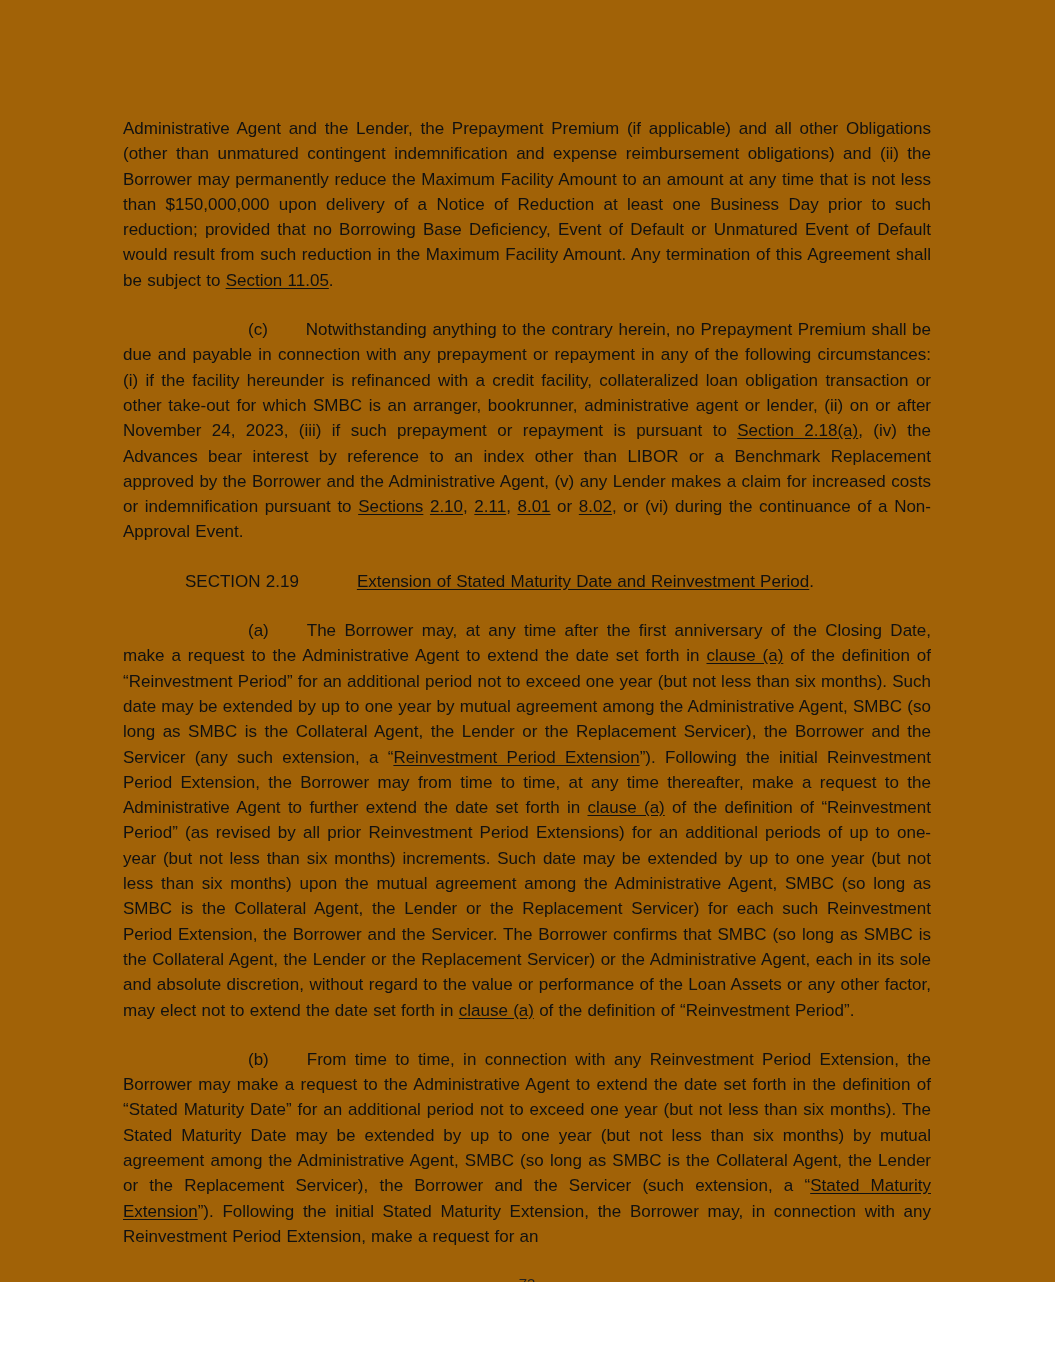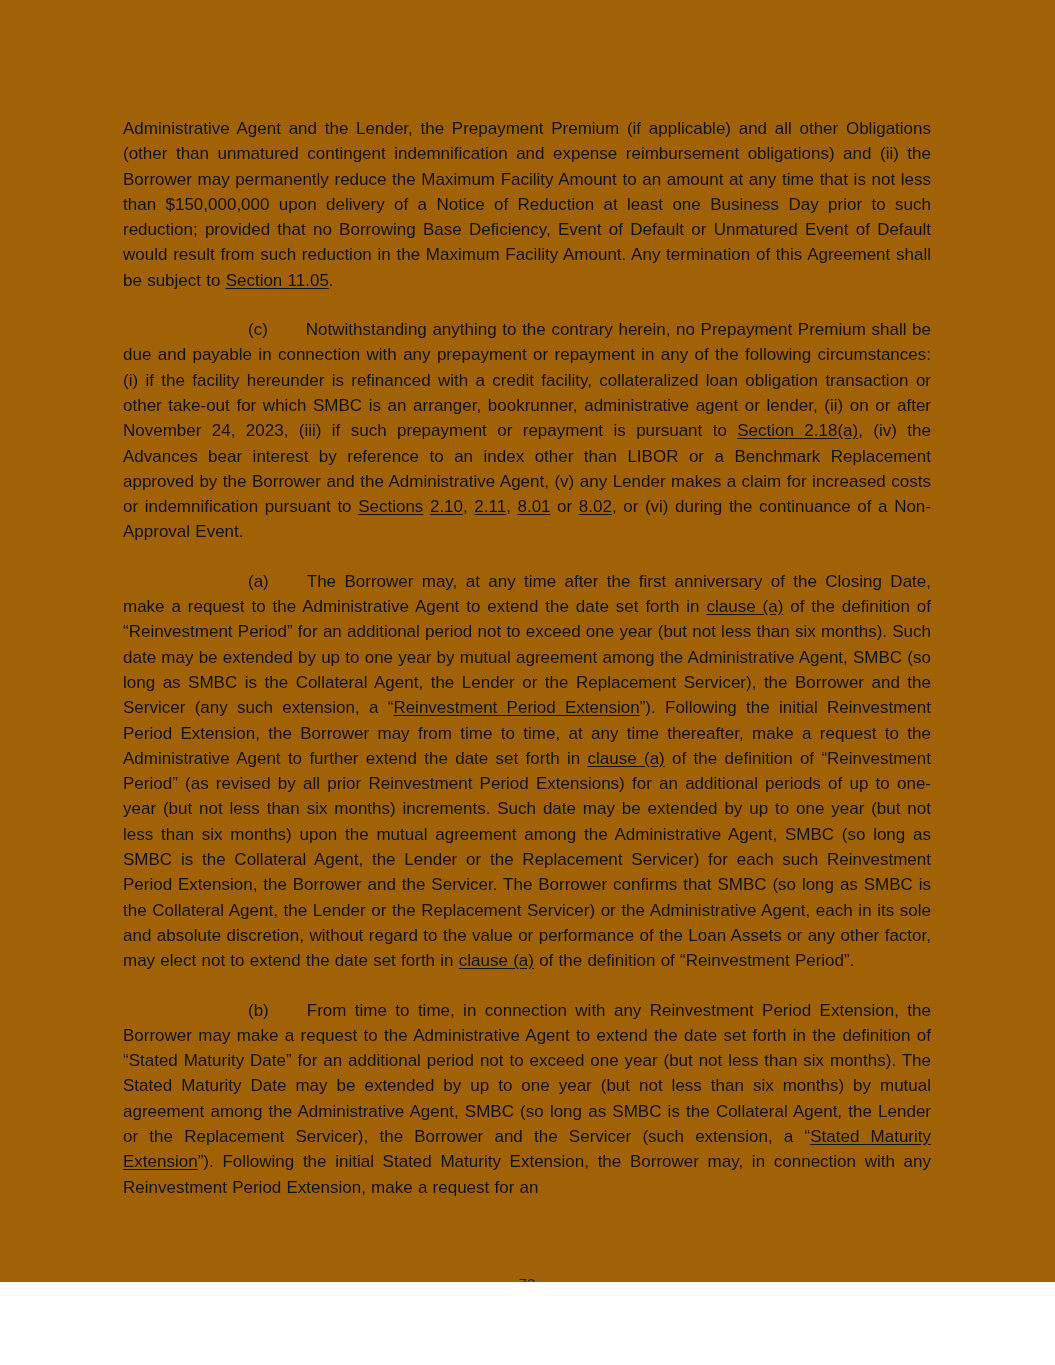--- a/index.html
+++ b/index.html
@@ -48,20 +48,21 @@
   .footer .doc-id { position: absolute; left: 0; top: 0; margin-top: 42px; }
   .footer .page-num { position: absolute; left: 50%; transform: translateX(-50%); top: 8px; }
 </style>
 </head>
 <body>
 
 <div class="page">
   <div class="content">
     <p class="para"><span>Administrative Agent and the Lender, the Prepayment Premium (if applicable) and all other Obligations (other than unmatured contingent indemnification and expense reimbursement obligations) and (ii) the Borrower may permanently reduce the Maximum Facility Amount to an amount at any time that is not less than $150,000,000 upon delivery of a Notice of Reduction at least one Business Day prior to such reduction; provided that no Borrowing Base Deficiency, Event of Default or Unmatured Event of Default would result from such reduction in the Maximum Facility Amount.  Any termination of this Agreement shall be subject to </span><span class="u">Section 11.05</span><span>.</span></p>
     <p class="para indent"><span>(c)</span><span class="tab"></span><span>Notwithstanding anything to the contrary herein, no Prepayment Premium shall be due and payable in connection with any prepayment or repayment in any of the following circumstances:  (i) if the facility hereunder is refinanced with a credit facility, collateralized loan obligation transaction or other take-out for which SMBC is an arranger, bookrunner, administrative agent or lender, (ii) on or after November 24, 2023, (iii) if such prepayment or repayment is pursuant to </span><span class="u">Section 2.18(a)</span><span>, (iv) the Advances bear interest by reference to an index other than LIBOR or a Benchmark Replacement approved by the Borrower and the Administrative Agent, (v) any Lender makes a claim for increased costs or indemnification pursuant to </span><span class="u">Sections</span><span> </span><span class="u">2.10</span><span>, </span><span class="u">2.11</span><span>, </span><span class="u">8.01</span><span> or </span><span class="u">8.02</span><span>, or (vi) during the continuance of a Non-Approval Event.</span></p>
+    <p class="para heading"><span>SECTION 2.19</span><span class="tab"></span><span class="u">Extension of Stated Maturity Date and Reinvestment Period</span><span>.</span></p>
     <p class="para indent"><span>(a)</span><span class="tab"></span><span>The Borrower may, at any time after the first anniversary of the Closing Date, make a request to the Administrative Agent to extend the date set forth in </span><span class="u">clause (a)</span><span> of the definition of “Reinvestment Period” for an additional period not to exceed one year (but not less than six months).  Such date may be extended by up to one year by mutual agreement among the Administrative Agent, SMBC (so long as SMBC is the Collateral Agent, the Lender or the Replacement Servicer), the Borrower and the Servicer (any such extension, a “</span><span class="u">Reinvestment Period Extension</span><span>”).  Following the initial Reinvestment Period Extension, the Borrower may from time to time, at any time thereafter, make a request to the Administrative Agent to further extend the date set forth in </span><span class="u">clause (a)</span><span> of the definition of “Reinvestment Period” (as revised by all prior Reinvestment Period Extensions) for an additional periods of up to one-year (but not less than six months) increments.  Such date may be extended by up to one year (but not less than six months) upon the mutual agreement among the Administrative Agent, SMBC (so long as SMBC is the Collateral Agent, the Lender or the Replacement Servicer) for each such Reinvestment Period Extension, the Borrower and the Servicer.  The Borrower confirms that SMBC (so long as SMBC is the Collateral Agent, the Lender or the Replacement Servicer) or the Administrative Agent, each in its sole and absolute discretion, without regard to the value or performance of the Loan Assets or any other factor, may elect not to extend the date set forth in </span><span class="u">clause (a)</span><span> of the definition of “Reinvestment Period”.</span></p>
     <p class="para indent"><span>(b)</span><span class="tab"></span><span>From time to time, in connection with any Reinvestment Period Extension, the Borrower may make a request to the Administrative Agent to extend the date set forth in the definition of “Stated Maturity Date” for an additional period not to exceed one year (but not less than six months).  The Stated Maturity Date may be extended by up to one year (but not less than six months) by mutual agreement among the Administrative Agent, SMBC (so long as SMBC is the Collateral Agent, the Lender or the Replacement Servicer), the Borrower and the Servicer (such extension, a “</span><span class="u">Stated Maturity Extension</span><span>”).  Following the initial Stated Maturity Extension, the Borrower may, in connection with any Reinvestment Period Extension, make a request for an</span></p>
   </div>
 
   <div class="footer">
     <span class="doc-id">#75870257_v11</span>
     <span class="page-num">73</span>
   </div>
 </div>
 

